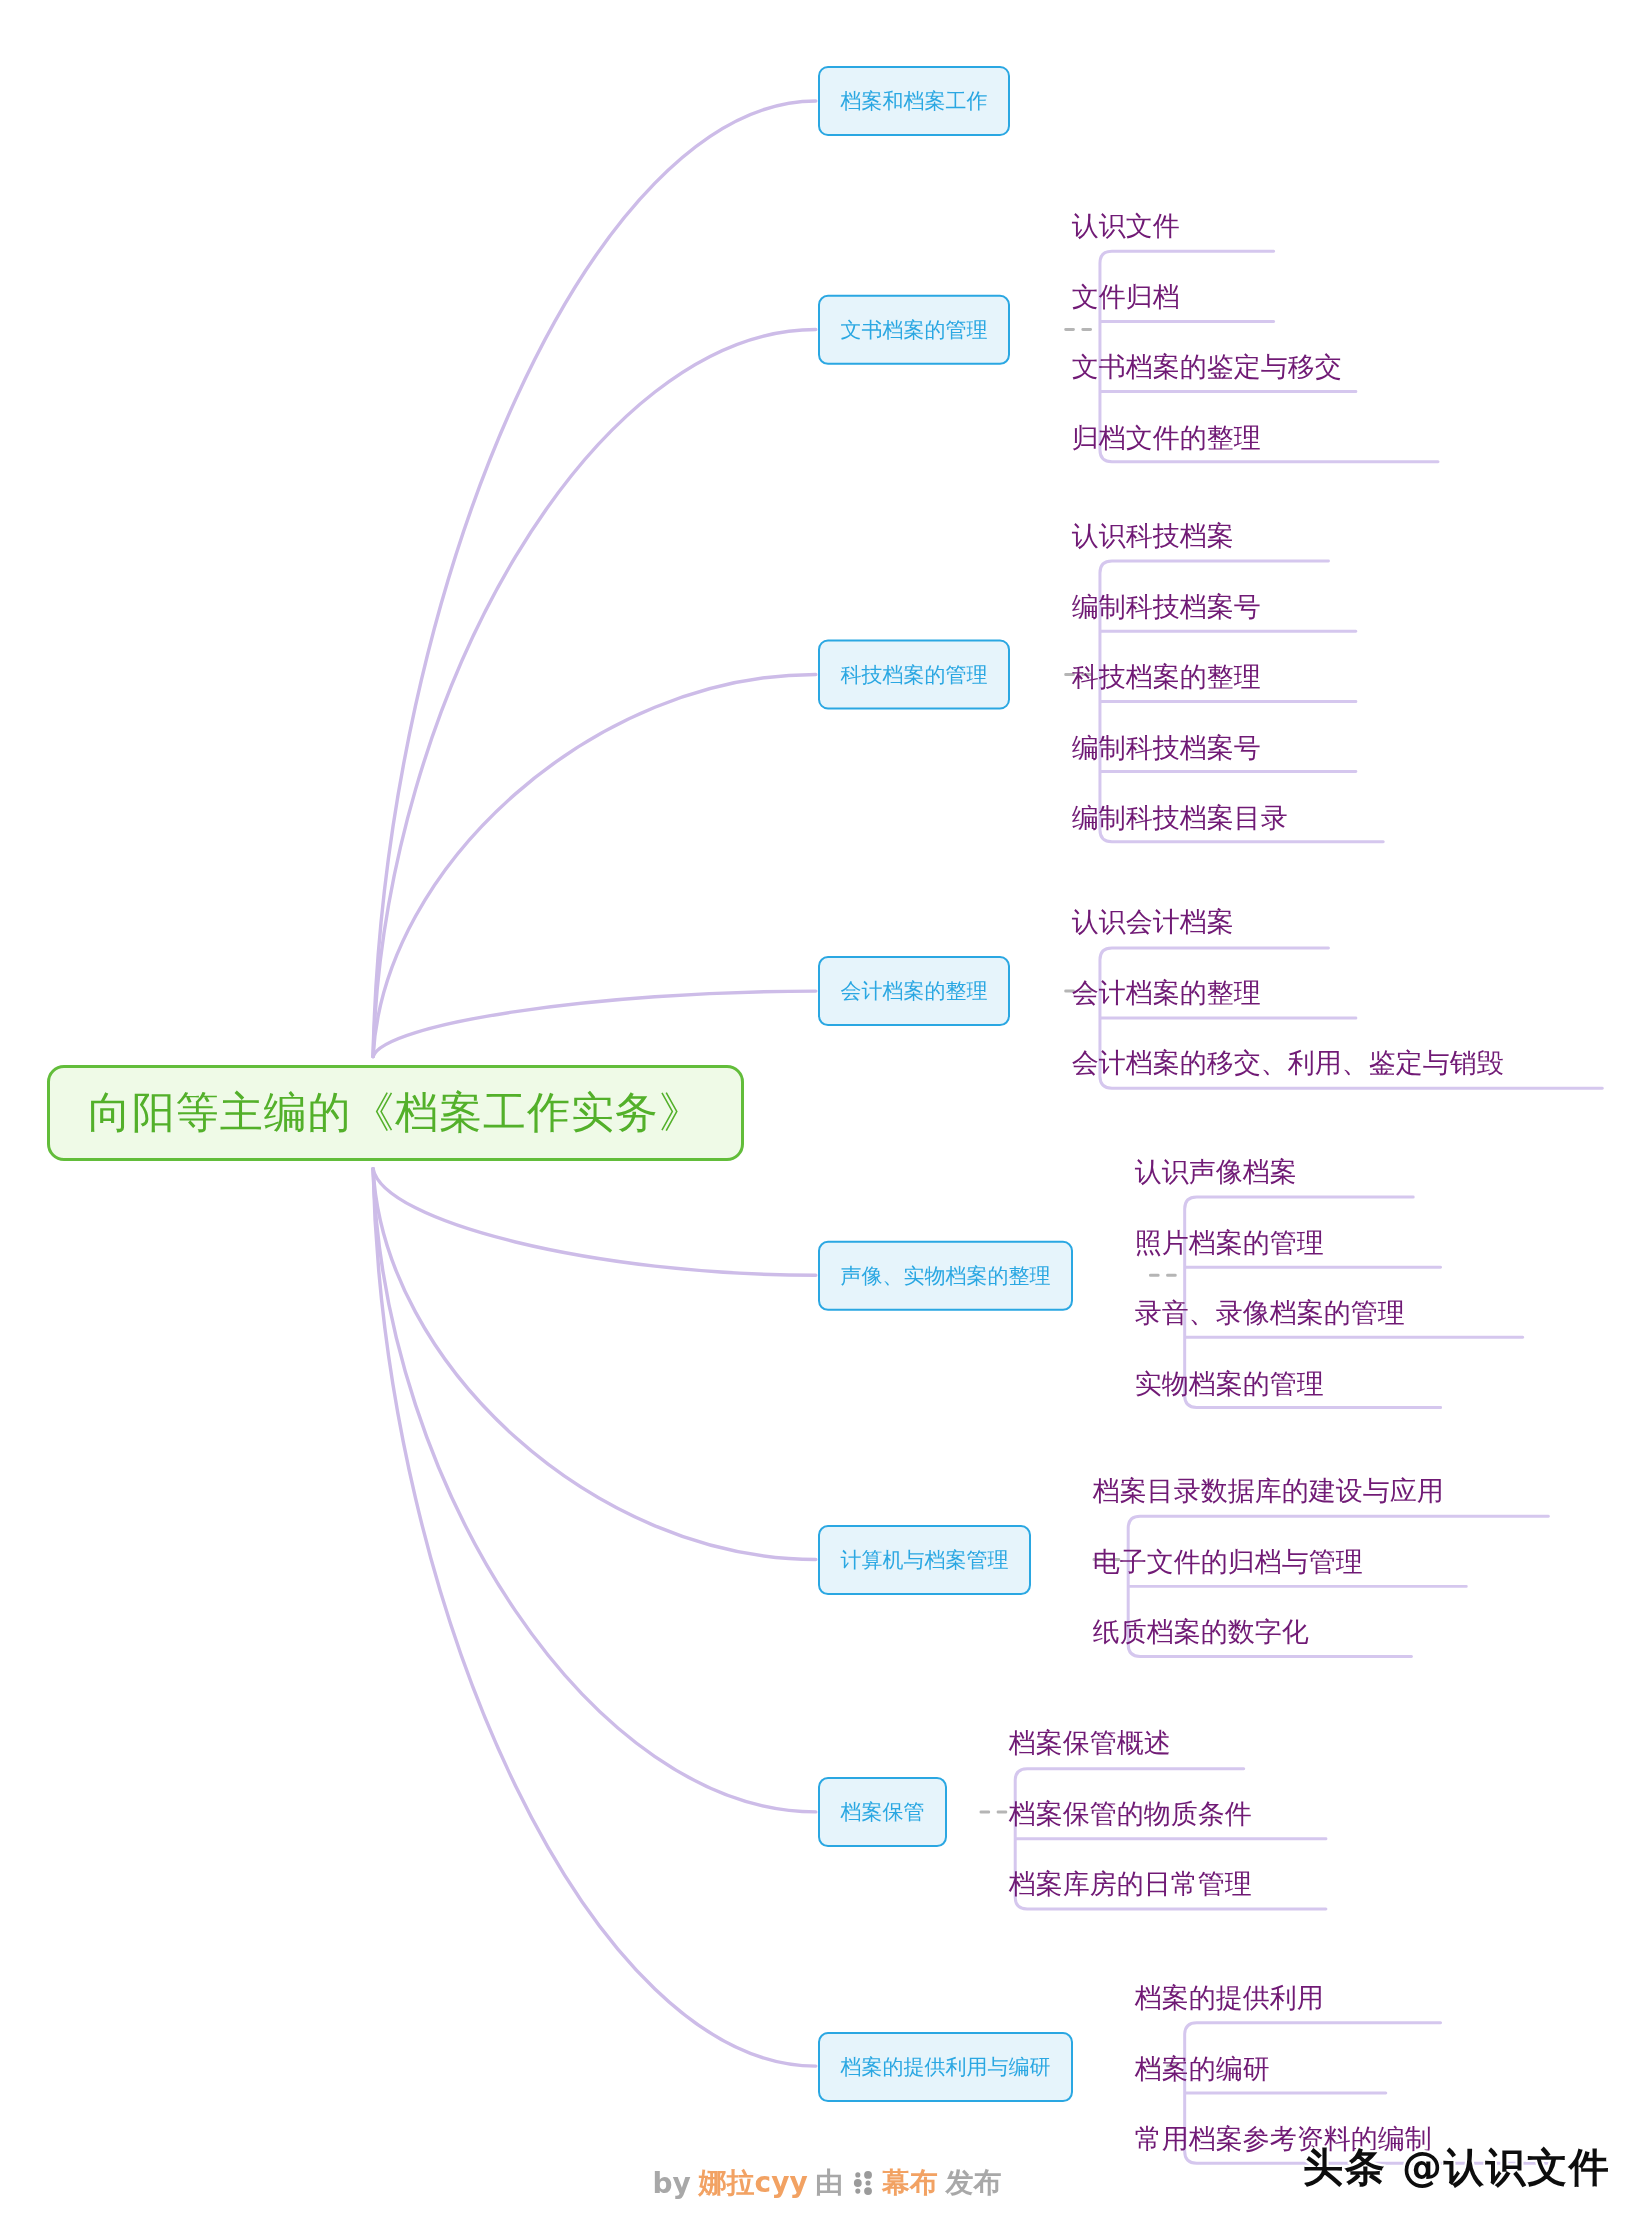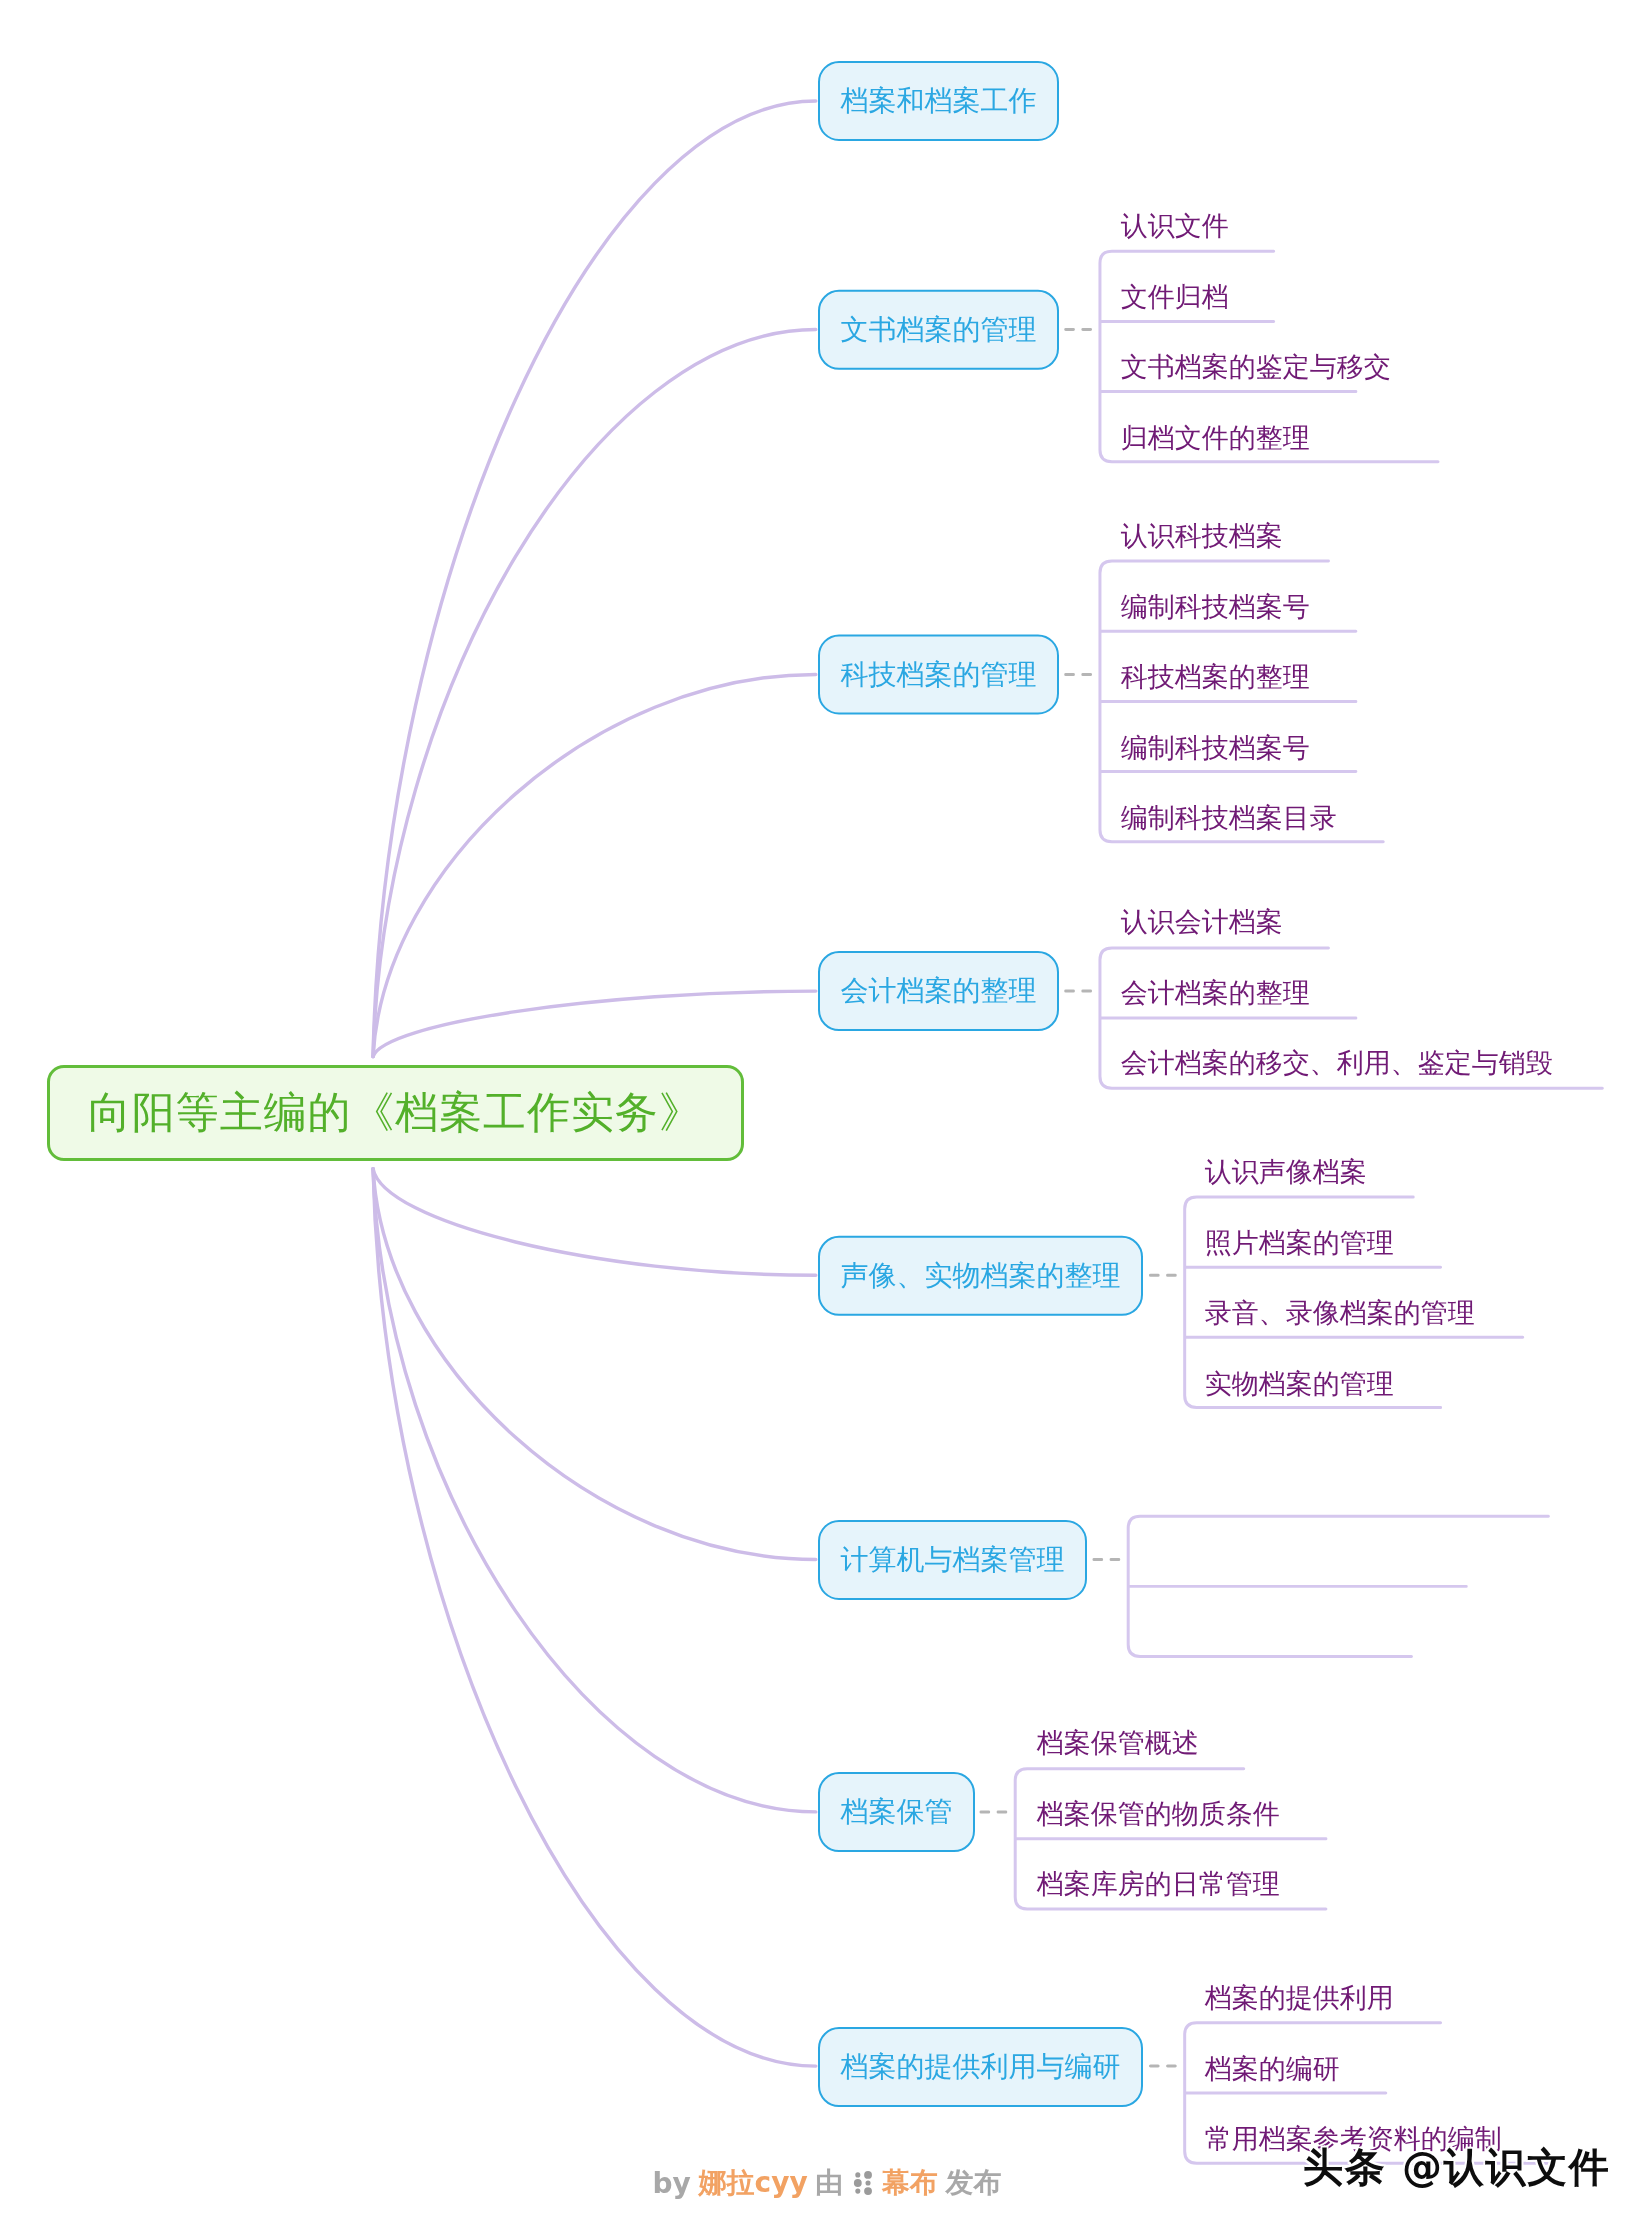--- a/index.html
+++ b/index.html
@@ -11,22 +11,22 @@
   .root{
     position:absolute;left:47px;transform:translateY(-50%);z-index:1;
     font-size:43px;letter-spacing:0.9px;color:#53b02a;background:#effae7;
     border:3.4px solid #62bd3a;border-radius:17px;padding:16px 38px;white-space:nowrap;
   }
   .branch{
     position:absolute;left:818px;transform:translateY(-50%);
     display:flex;align-items:center;column-gap:60px;z-index:1;
   }
   .bbox{
-    box-sizing:border-box;font-size:28px;color:#2aa7e2;background:#e6f4fb;
-    border:2.6px solid #2aa7e2;border-radius:21px;padding:19px 20.5px;white-space:nowrap;
+    box-sizing:border-box;font-size:21px;color:#2aa7e2;background:#e6f4fb;
+    border:2.6px solid #2aa7e2;border-radius:10px;padding:19px 20.5px;white-space:nowrap;
   }
   .children{display:flex;flex-direction:column;align-items:flex-start;transform:translateY(-6.8px);}
   .child{
     height:62px;display:flex;align-items:flex-end;
     padding:0 41px 8.6px 1.7px;font-size:27px;color:#701a75;white-space:nowrap;
   }
   .footer{
     position:absolute;left:7px;right:0;top:2164px;z-index:1;
     display:flex;justify-content:center;align-items:center;gap:7.7px;
     font-size:28px;color:#a8a8a8;font-weight:bold;
@@ -156,20 +156,31 @@
       <div class="child">
           <span>实物档案的管理</span>
         </div>
     </div>
   </div>
 
   <div class="branch" style="top:1560px;">
     <div class="bbox">
       <span>计算机与档案管理</span>
     </div>
+    <div class="children">
+      <div class="child">
+          <span>档案目录数据库的建设与应用</span>
+        </div>
+      <div class="child">
+          <span>电子文件的归档与管理</span>
+        </div>
+      <div class="child">
+          <span>纸质档案的数字化</span>
+        </div>
+    </div>
   </div>
 
   <div class="branch" style="top:1812px;">
     <div class="bbox">
       <span>档案保管</span>
     </div>
     <div class="children">
       <div class="child">
           <span>档案保管概述</span>
         </div>

